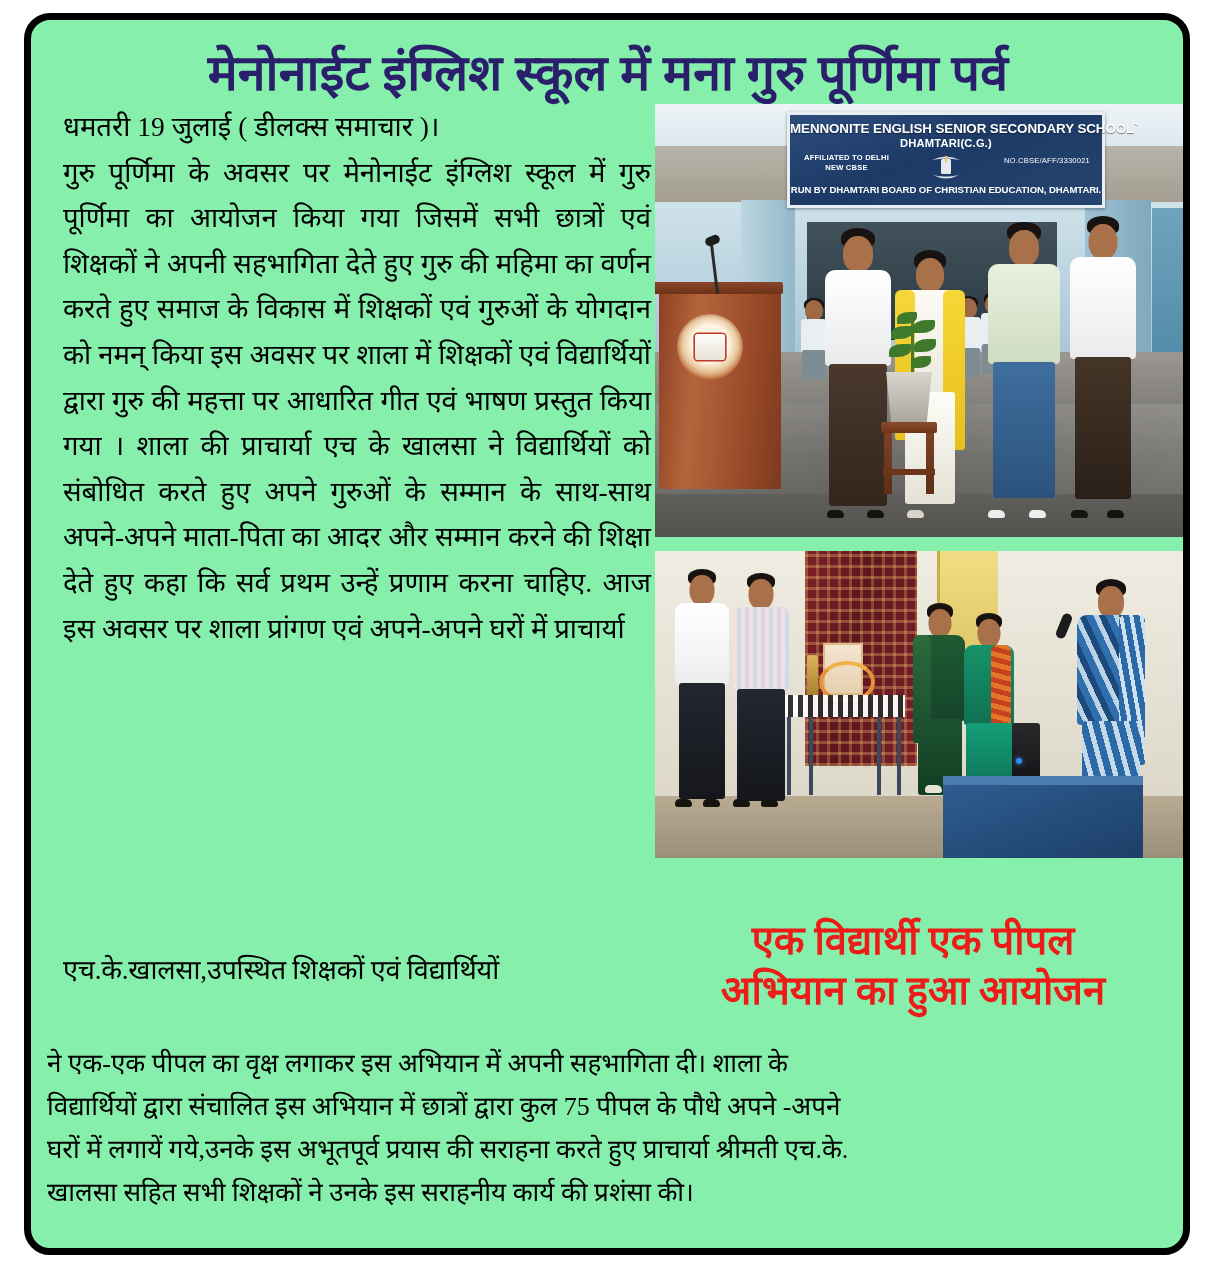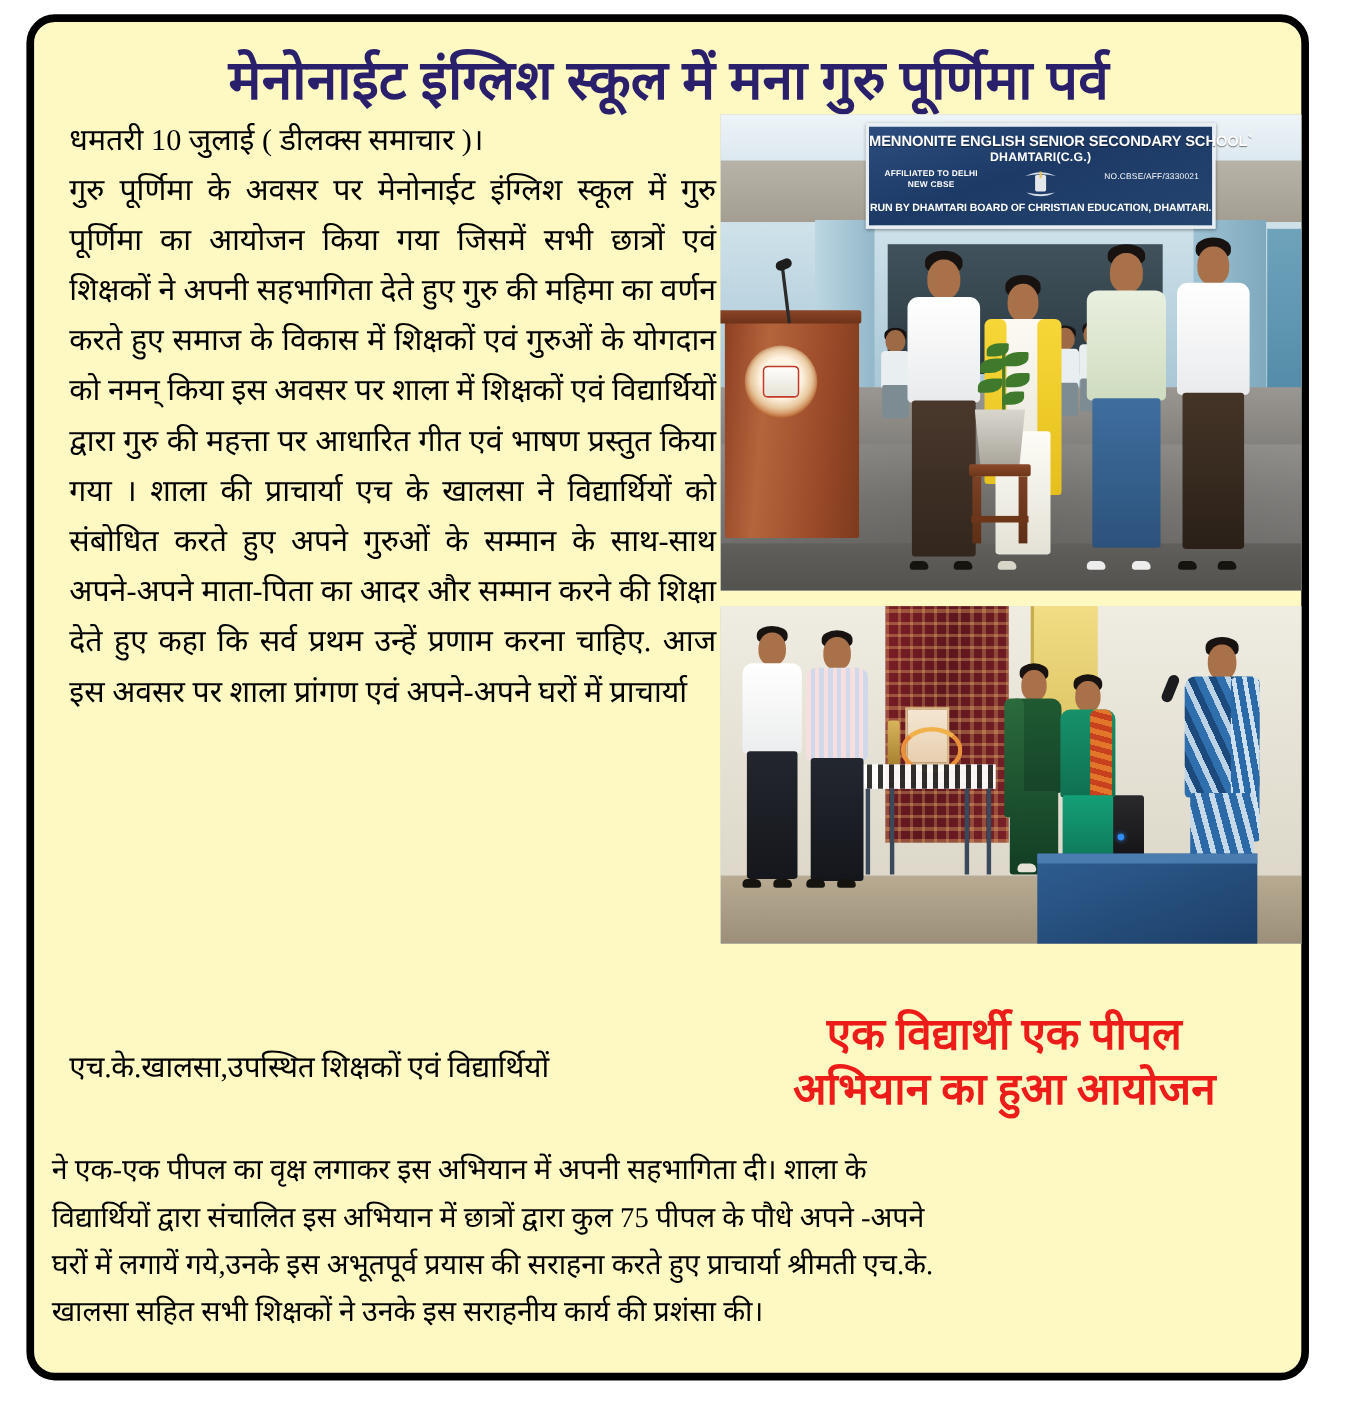--- a/index.html
+++ b/index.html
@@ -19,21 +19,21 @@
   
   #clipping-frame {
     position: absolute;
     left: 24px;
     top: 13px;
     width: 1166px;
     height: 1242px;
     border: 7px solid #000000;
     border-radius: 26px;
     box-sizing: border-box;
-    background: #fef9c3;
+    background: #86efac;
     overflow: hidden;
   }
 
   #clipping-inner {
     position: absolute;
     inset: 0;
     padding: 4px 14px 4px 16px;
     box-sizing: border-box;
   }
 
@@ -377,21 +377,21 @@
 <body>
 
 <div id="clipping-frame">
   <div id="clipping-inner">
 
     <div id="headline">मेनोनाईट इंग्लिश स्कूल में मना गुरु पूर्णिमा पर्व</div>
 
     <div id="upper-zone">
 
       <div id="body-column">
-        <p class="body-par lead">धमतरी 10 जुलाई ( डीलक्स समाचार )।</p>
+        <p class="body-par lead">धमतरी 19 जुलाई ( डीलक्स समाचार )।</p>
         <p class="body-par">गुरु पूर्णिमा के अवसर पर मेनोनाईट इंग्लिश स्कूल  में गुरु पूर्णिमा का आयोजन किया गया जिसमें सभी छात्रों एवं शिक्षकों ने अपनी सहभागिता देते हुए गुरु की महिमा का वर्णन करते हुए समाज के विकास में शिक्षकों एवं गुरुओं के योगदान को नमन् किया इस अवसर पर शाला में शिक्षकों एवं विद्यार्थियों द्वारा गुरु की महत्ता पर आधारित गीत एवं भाषण प्रस्तुत किया गया । शाला की प्राचार्या एच के खालसा ने विद्यार्थियों को संबोधित करते हुए अपने गुरुओं के सम्मान के साथ-साथ अपने-अपने माता-पिता का आदर और सम्मान करने की शिक्षा देते हुए कहा कि सर्व प्रथम उन्हें प्रणाम करना चाहिए. आज इस अवसर पर शाला प्रांगण एवं  अपने-अपने  घरों  में  प्राचार्या</p>
       </div>
 
       <div id="narrow-tail">एच.के.खालसा,उपस्थित शिक्षकों एवं विद्यार्थियों</div>
 
       <div id="photo-stack">
 
         <div class="photo" id="photo-assembly">
           <div class="p1-sky"></div>
           <div class="p1-wallband"></div>

